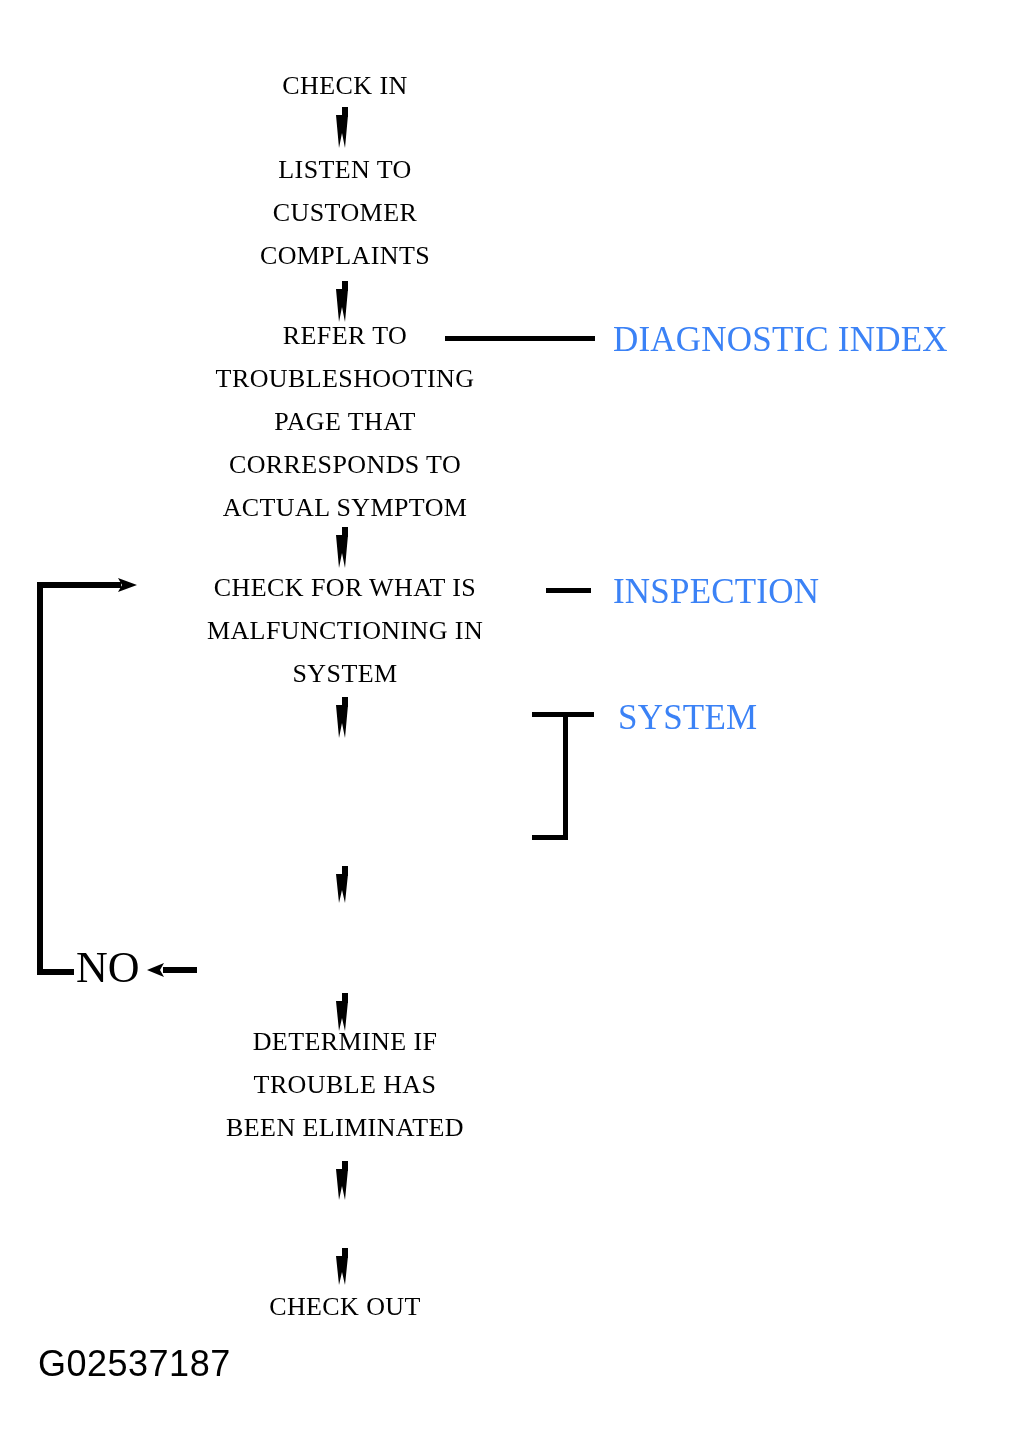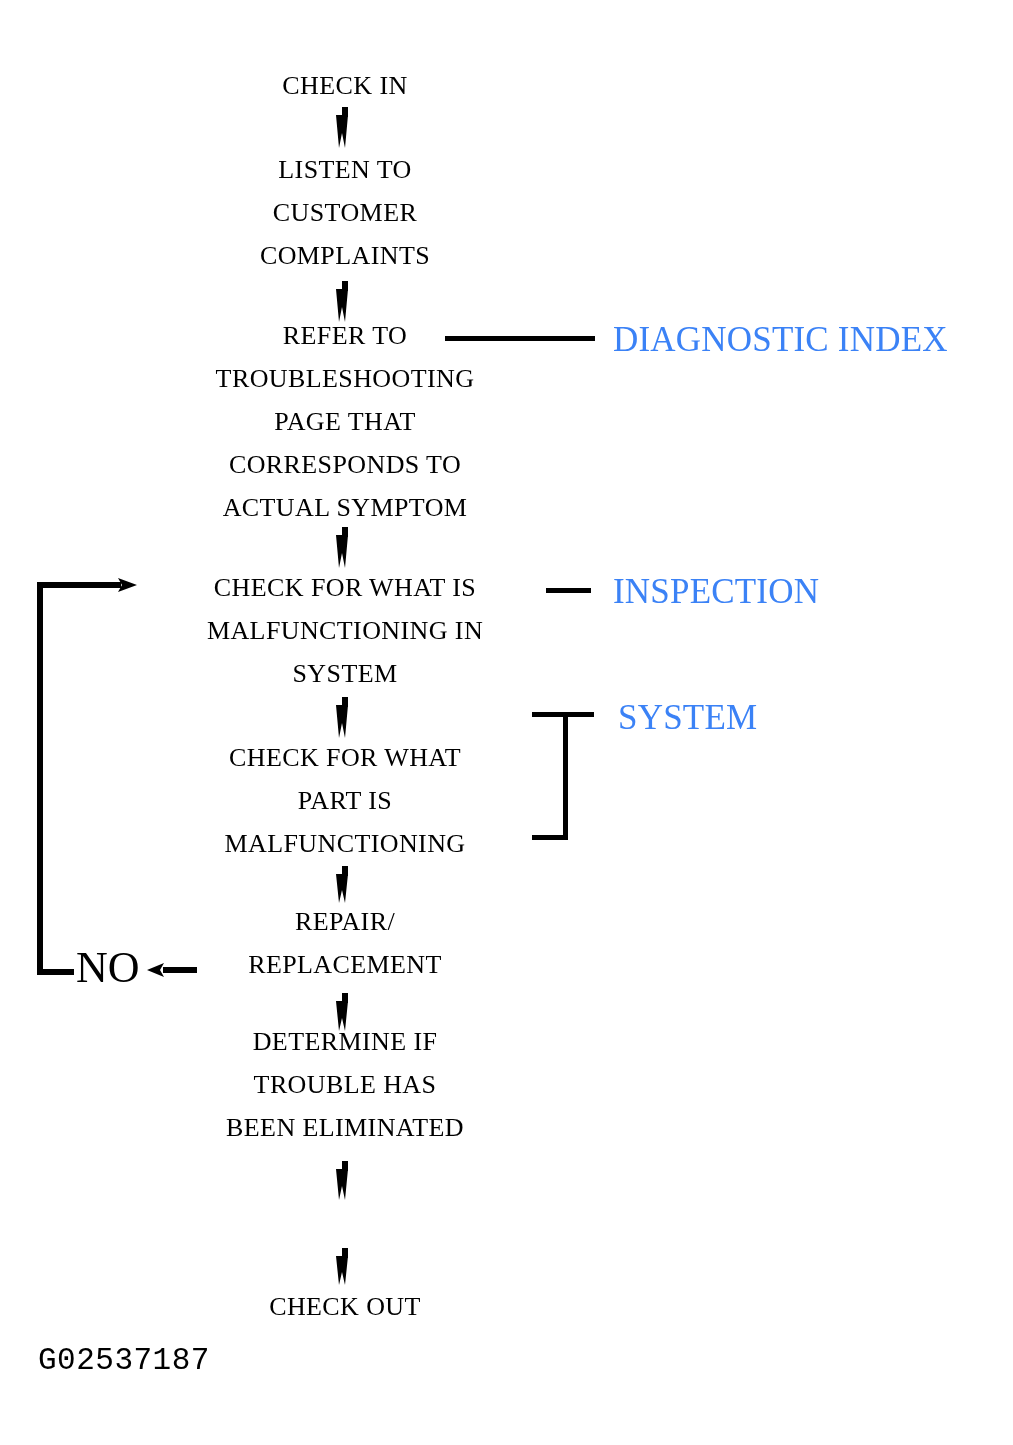--- a/index.html
+++ b/index.html
@@ -56,22 +56,22 @@
     font-size: 44px;
     line-height: 40px;
     color: #000;
   }
 
   
   #figure-code {
     position: absolute;
     left: 38px;
     top: 1343px;
-    font-family: Liberation Mono, monospace;
-    font-size: 31px;
+    font-family: Liberation Sans, sans-serif;
+    font-size: 36px;
     letter-spacing: 0.5px;
     color: #000;
   }
 
   
   #lines {
     position: absolute;
     left: 0;
     top: 0;
     width: 1013px;
@@ -163,26 +163,21 @@
   <div class="step" style="top:314px;">REFER TO
 TROUBLESHOOTING
 PAGE THAT
 CORRESPONDS TO
 ACTUAL SYMPTOM</div>
 
   <div class="step" style="top:566px;">CHECK FOR WHAT IS
 MALFUNCTIONING IN
 SYSTEM</div>
 
-  <div class="step" style="top:736px;">CHECK FOR WHAT
-PART IS
-MALFUNCTIONING</div>
 
-  <div class="step" style="top:900px;">REPAIR/
-REPLACEMENT</div>
 
   <div class="step" style="top:992px;margin-top:28px;">DETERMINE IF
 TROUBLE HAS
 BEEN ELIMINATED</div>
 
 
   <div class="step" style="top:1285px;">CHECK OUT</div>
 
   <div class="branch-word" style="left:76px; top:948px;">NO</div>
 

